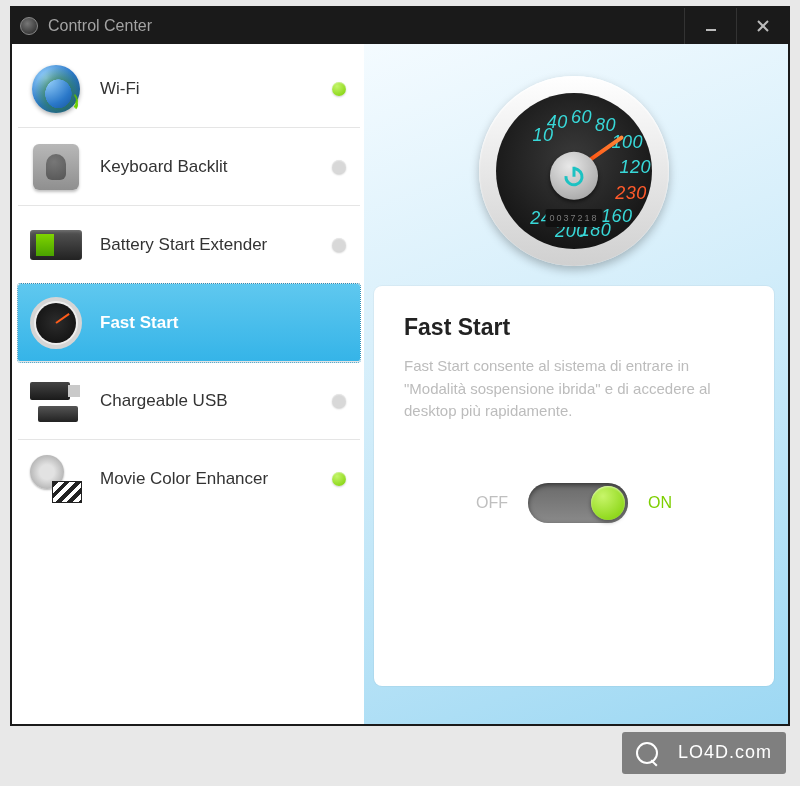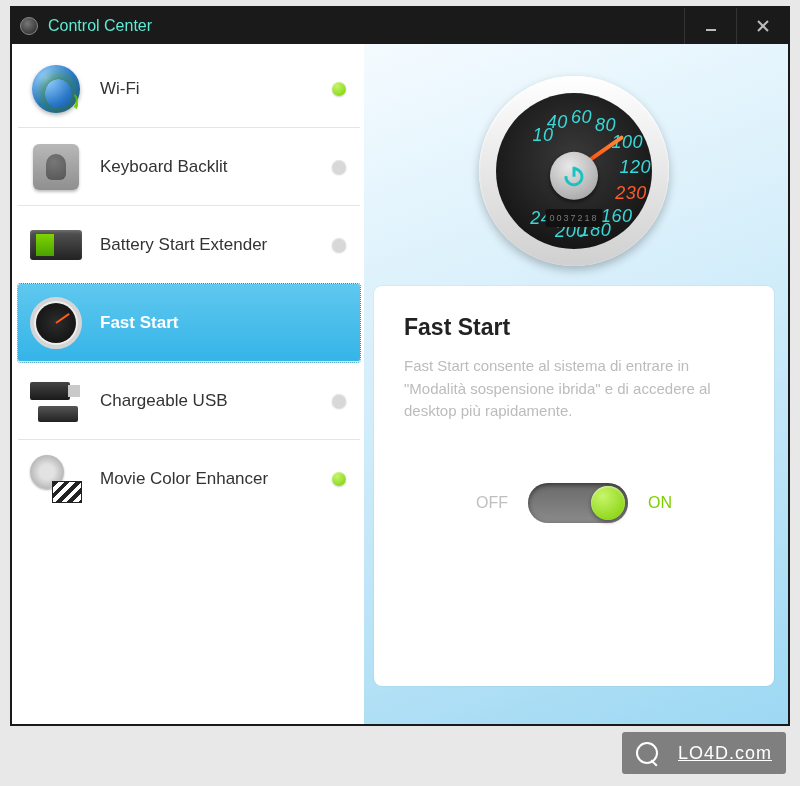--- a/index.html
+++ b/index.html
@@ -12,21 +12,21 @@
   background: #fff;
   border: 2px solid #1a1a1a;
 }
 
 .titlebar {
   height: 36px;
   background: #1a1a1a;
   display: flex;
   align-items: center;
   padding: 0 0 0 8px;
-  color: #5eead4;
+  color: #a3a3a3;
 }
 .titlebar .app-icon {
   width: 18px; height: 18px;
   border-radius: 50%;
   background: radial-gradient(circle at 40% 35%, #777, #222);
   border: 1px solid #888;
   margin-right: 10px;
 }
 .titlebar .title { font-size: 16px; flex: 1; }
 .titlebar .winbtn {
@@ -264,21 +264,21 @@
   width:34px; height:34px; border-radius:50%;
   background: radial-gradient(circle at 35% 30%, #c8f56a, #7bce00);
   box-shadow: 0 2px 4px rgba(0,0,0,.4), inset 0 1px 2px rgba(255,255,255,.6);
 }
 
 .watermark {
   position:absolute; right:14px; bottom:12px;
   background: rgba(0,0,0,.45);
   color:#fff; font-size:18px; letter-spacing:1px;
   padding: 10px 14px; border-radius:3px;
-  display:flex; align-items:center; gap:20px;text-decoration:underline;
+  display:flex; gap:20px;
 }
 .watermark .q {
   width:22px;height:22px;border:2px solid #fff;border-radius:50%;
   position:relative;
 }
 .watermark .q::after{content:"";position:absolute;right:-2px;bottom:-2px;width:8px;height:2px;background:#fff;transform:rotate(45deg);}
 </style>
 </head>
 <body>
 

